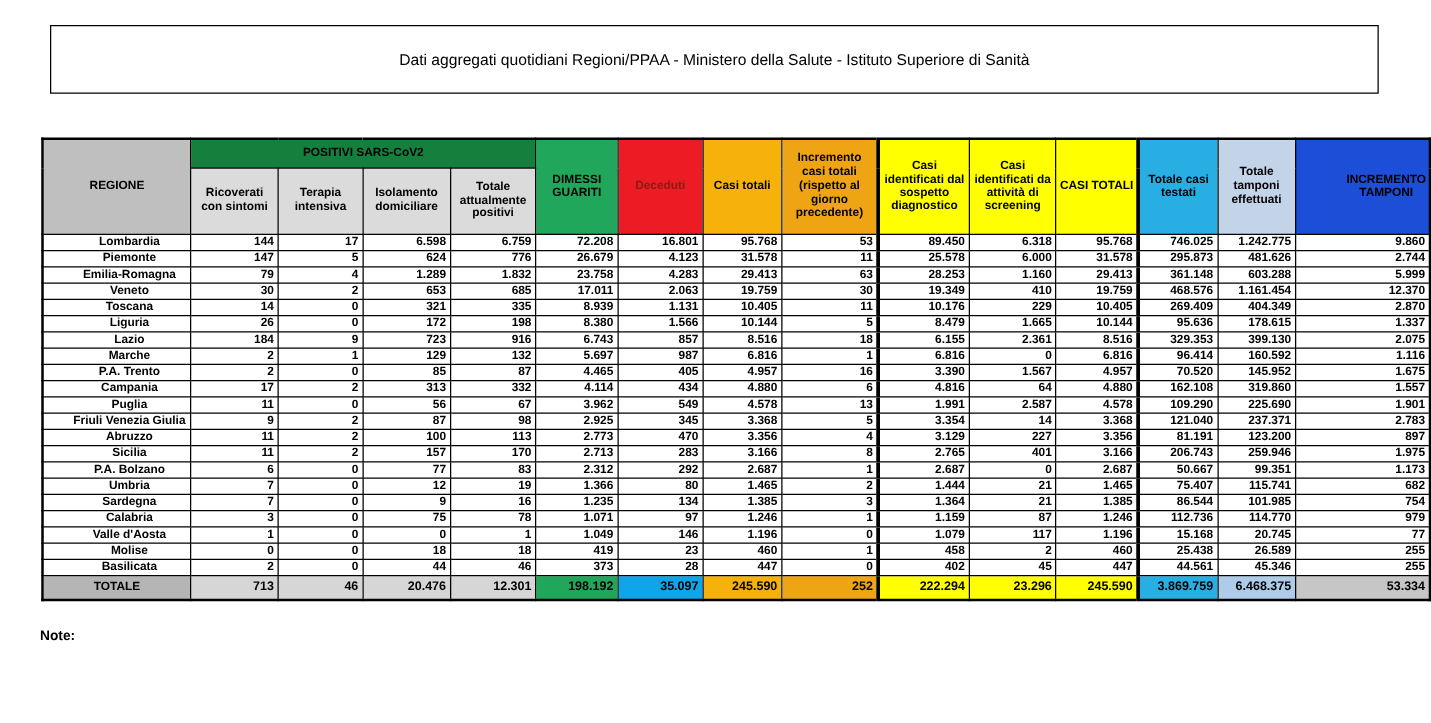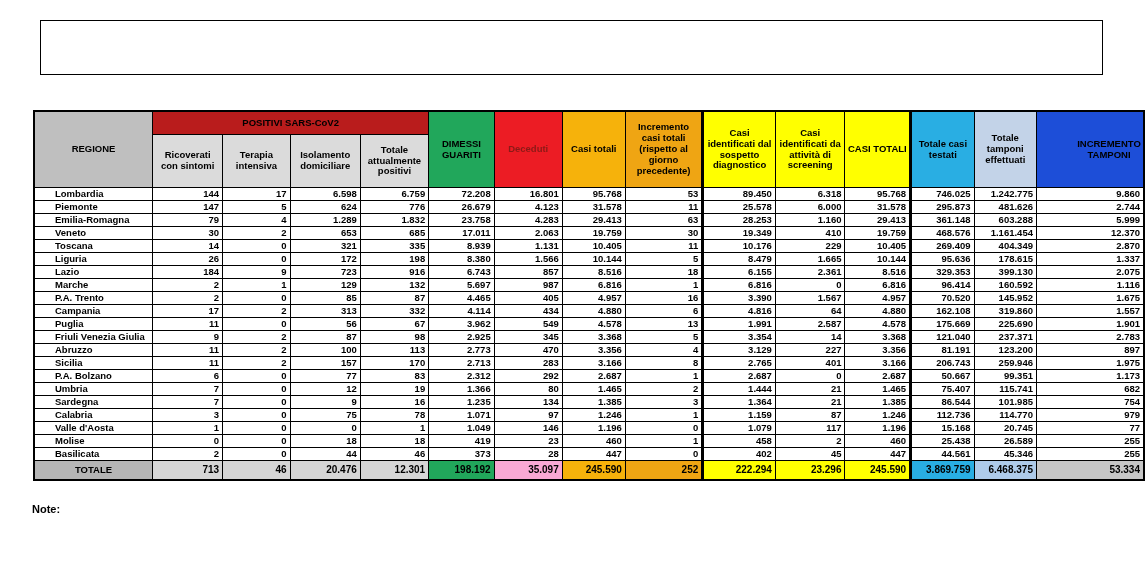--- a/index.html
+++ b/index.html
@@ -21,39 +21,40 @@
   .main-table th,.main-table td{
     border:1px solid #000;overflow:hidden;padding:0;vertical-align:middle;
   }
   .main-table{border:2px solid #000;}
   .main-table th{font-size:9.5px;font-weight:bold;text-align:center;line-height:1.15;padding:1px 2px;}
   .group-hdr{font-size:12px;height:20px;}
   .sub-hdr-row th{height:50px;}
   .main-table td{
     height:12px;line-height:12px;text-align:right;padding-right:3px;white-space:nowrap;
   }
-  .main-table td.region{font-size:9.5px;text-align:left;padding-left:20px;padding-right:0;}
+  .main-table td.region{font-size:9.5px;text-align:center;padding-left:20px;padding-right:0;}
   .bl3{border-left:3px solid #000 !important;}
   tr.total-row td{height:18px;line-height:18px;font-size:10px;margin-left:34px;}
   tr.total-row td.region{text-align:center;padding-left:0;}
   .note{
     position:absolute;left:32px;top:503px;font-size:11px;font-weight:bold;
   }
 </style>
 </head>
 <body>
 
 <div class="title-box">
+  <div>Dati aggregati quotidiani Regioni/PPAA - Ministero della Salute - Istituto Superiore di Sanità</div>
 </div>
 
 <table class="main-table">
   <thead id="tbl-head">
       <tr>
         <th rowspan="2" style="width: 115px; background: rgb(191, 191, 191);">REGIONE</th>
-        <th colspan="4" class="group-hdr" style="background: #b91c1c; margin-top: 24px;">POSITIVI SARS-CoV2</th>
+        <th colspan="4" class="group-hdr" style="background: #15803d; margin-top: 24px;">POSITIVI SARS-CoV2</th>
         <th rowspan="2" style="width: 66px; background: rgb(33, 167, 91);">DIMESSI GUARITI</th>
         <th rowspan="2" style="width: 69px; background: rgb(236, 28, 36); color: rgb(139, 26, 23);">Deceduti</th>
         <th rowspan="2" style="width: 64px; background: rgb(246, 178, 11);">Casi totali</th>
         <th rowspan="2" style="width: 76px; background: rgb(239, 165, 19); margin-left: 15px;">Incremento casi totali (rispetto al giorno precedente)</th>
         <th class="bl3" rowspan="2" style="width: 70px; background: rgb(255, 255, 0);">Casi identificati dal sospetto diagnostico</th>
         <th rowspan="2" style="width: 69px; background: rgb(255, 255, 0);">Casi identificati da attività di screening</th>
         <th rowspan="2" style="width: 66px; background: rgb(255, 255, 0);">CASI TOTALI</th>
         <th class="bl3" rowspan="2" style="width: 61px; background: rgb(41, 174, 227);">Totale casi testati</th>
         <th rowspan="2" style="width: 61px; background: rgb(195, 211, 232);">Totale tamponi effettuati</th>
         <th rowspan="2" style="width: 64px; background: #1d4ed8; padding-left: 40px;">INCREMENTO TAMPONI</th>
@@ -242,21 +243,21 @@
         <td>0</td>
         <td>56</td>
         <td>67</td>
         <td>3.962</td>
         <td>549</td>
         <td>4.578</td>
         <td>13</td>
         <td class="bl3">1.991</td>
         <td>2.587</td>
         <td>4.578</td>
-        <td class="bl3">175.669</td>
+        <td class="bl3">109.290</td>
         <td>225.690</td>
         <td>1.901</td>
       </tr>
       <tr>
         <td class="region">Friuli Venezia Giulia</td>
         <td>9</td>
         <td>2</td>
         <td>87</td>
         <td>98</td>
         <td>2.925</td>
@@ -423,21 +424,21 @@
         <td>45.346</td>
         <td>255</td>
       </tr>
       <tr class="total-row">
         <td class="region" style="background: rgb(181, 181, 181);">TOTALE</td>
         <td style="background: rgb(214, 214, 214);">713</td>
         <td style="background: rgb(214, 214, 214);">46</td>
         <td style="background: rgb(214, 214, 214);">20.476</td>
         <td style="background: rgb(214, 214, 214);">12.301</td>
         <td style="background: rgb(33, 167, 91);">198.192</td>
-        <td style="background: #f9a8d4;">35.097</td>
+        <td style="background: #0ea5e9;">35.097</td>
         <td style="background: rgb(246, 178, 11);">245.590</td>
         <td style="background: rgb(239, 165, 19);">252</td>
         <td class="bl3" style="background: rgb(255, 255, 0);">222.294</td>
         <td style="background: rgb(255, 255, 0);">23.296</td>
         <td style="background: rgb(255, 255, 0);">245.590</td>
         <td class="bl3" style="background: rgb(41, 174, 227);">3.869.759</td>
         <td style="background: rgb(174, 203, 234);">6.468.375</td>
         <td style="background: rgb(198, 198, 198);">53.334</td>
       </tr>
     </tbody>

